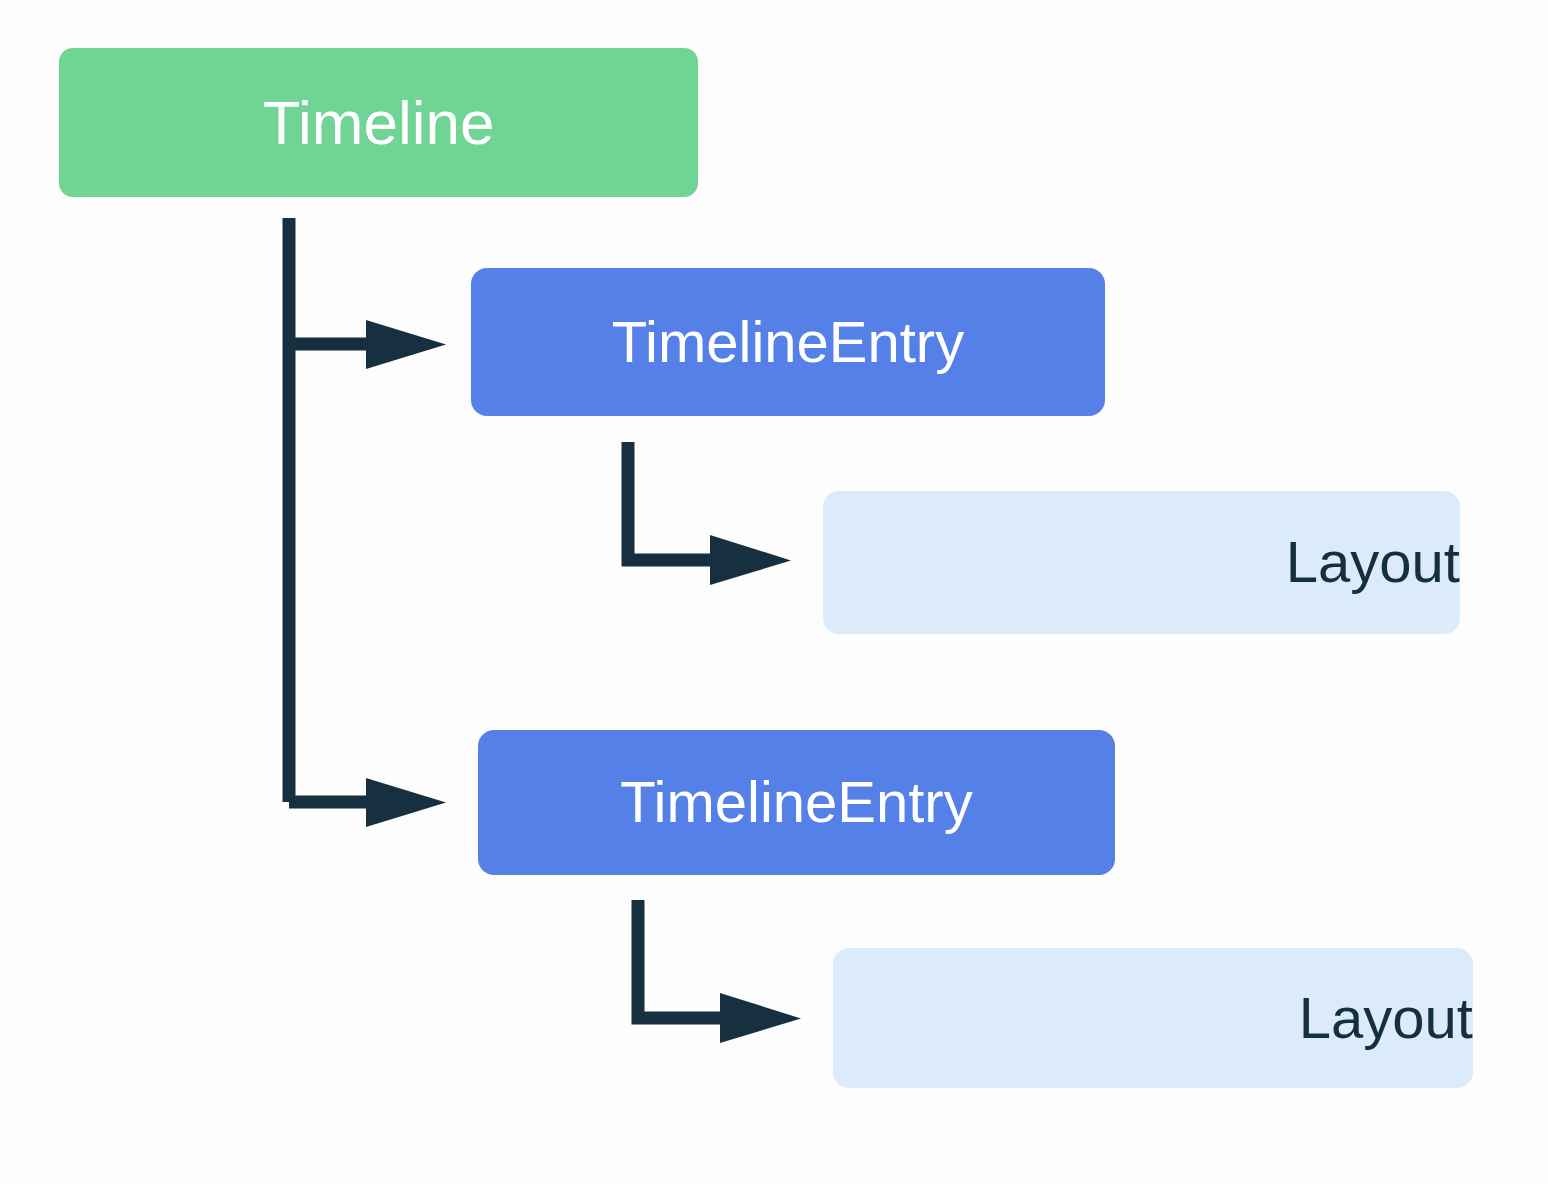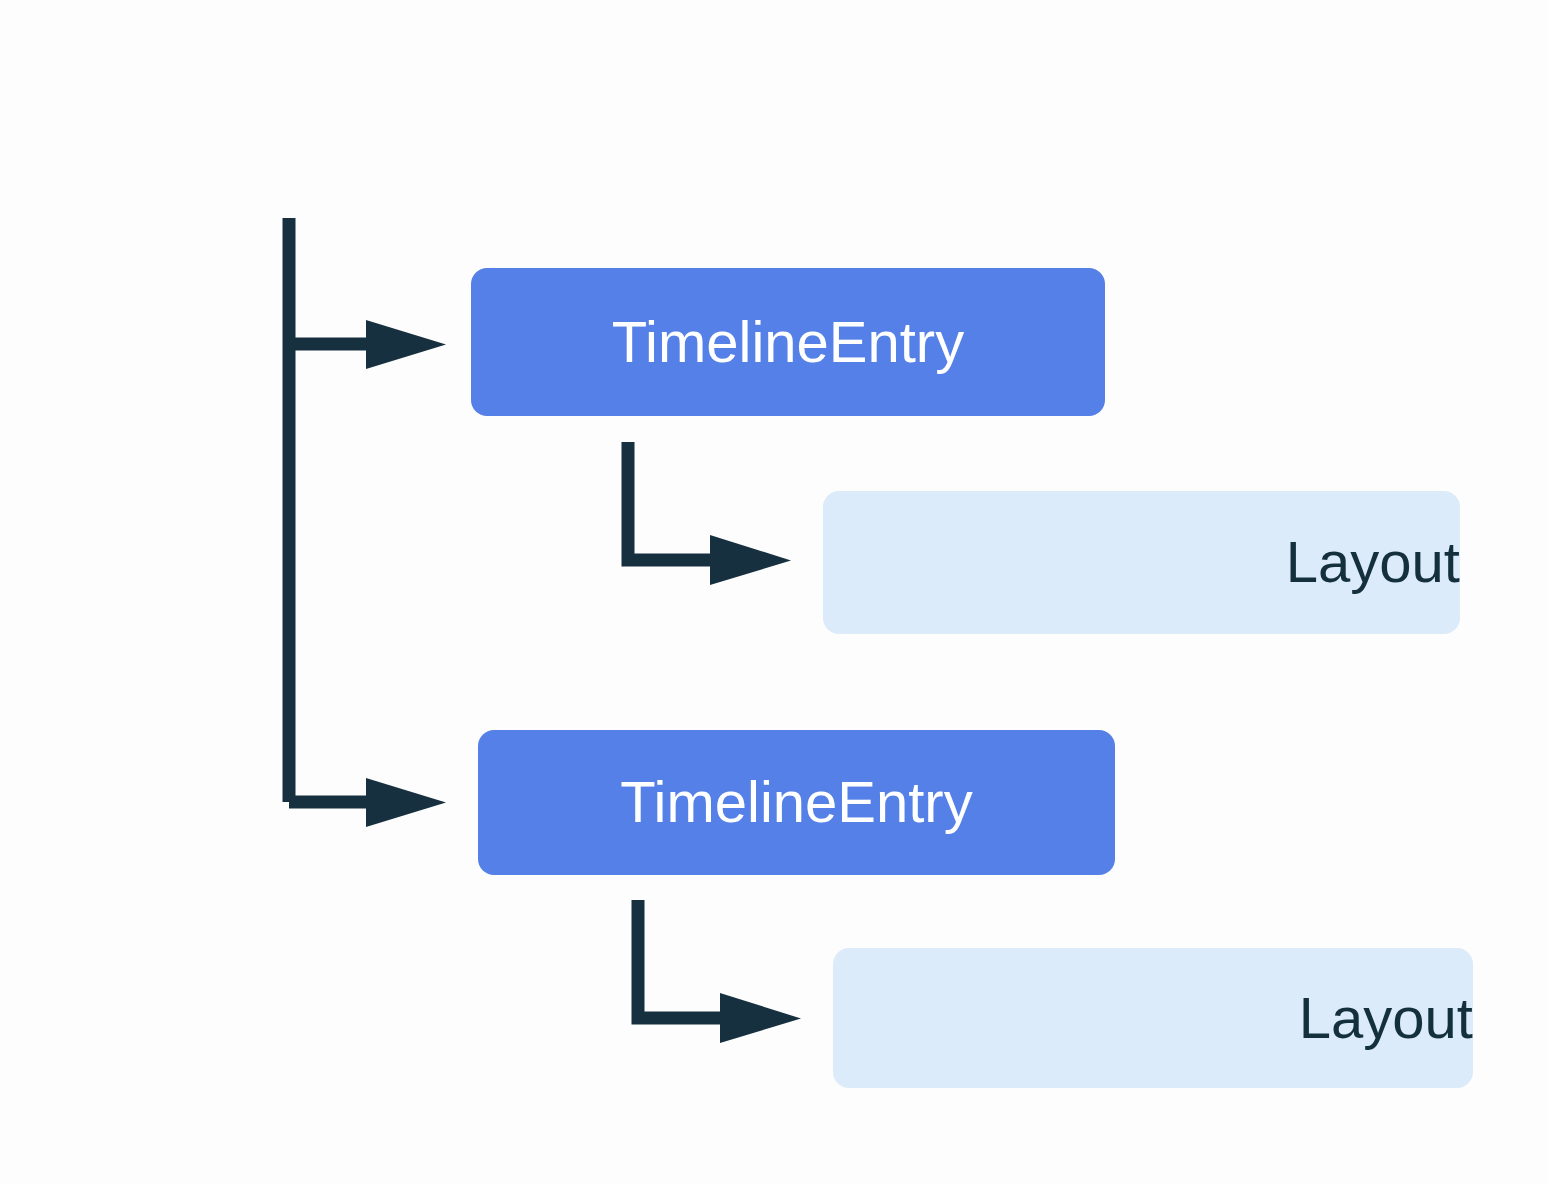--- a/index.html
+++ b/index.html
@@ -106,20 +106,23 @@
     <path d="M 289 802 L 372 802" stroke="#16303f" stroke-width="13" fill="none" stroke-linecap="butt"></path>
     <polygon points="366,778 366,827 446,802.5" fill="#16303f"></polygon>
 
     <path d="M 628 442 L 628 560 L 716 560" stroke="#16303f" stroke-width="13" fill="none" stroke-linecap="butt" stroke-linejoin="miter"></path>
     <polygon points="710,535 710,585 791,560.5" fill="#16303f"></polygon>
 
     <path d="M 638 900 L 638 1018 L 726 1018" stroke="#16303f" stroke-width="13" fill="none" stroke-linecap="butt" stroke-linejoin="miter"></path>
     <polygon points="720,993 720,1043 801,1018.5" fill="#16303f"></polygon>
   </svg>
 
+  <div class="node node-root">
+    <span class="node-label">Timeline</span>
+  </div>
 
   <div class="node node-entry node-entry-1">
     <span class="node-label">TimelineEntry</span>
   </div>
 
   <div class="node node-leaf node-leaf-1">
     <span class="node-label">Layout</span>
   </div>
 
   <div class="node node-entry node-entry-2">

